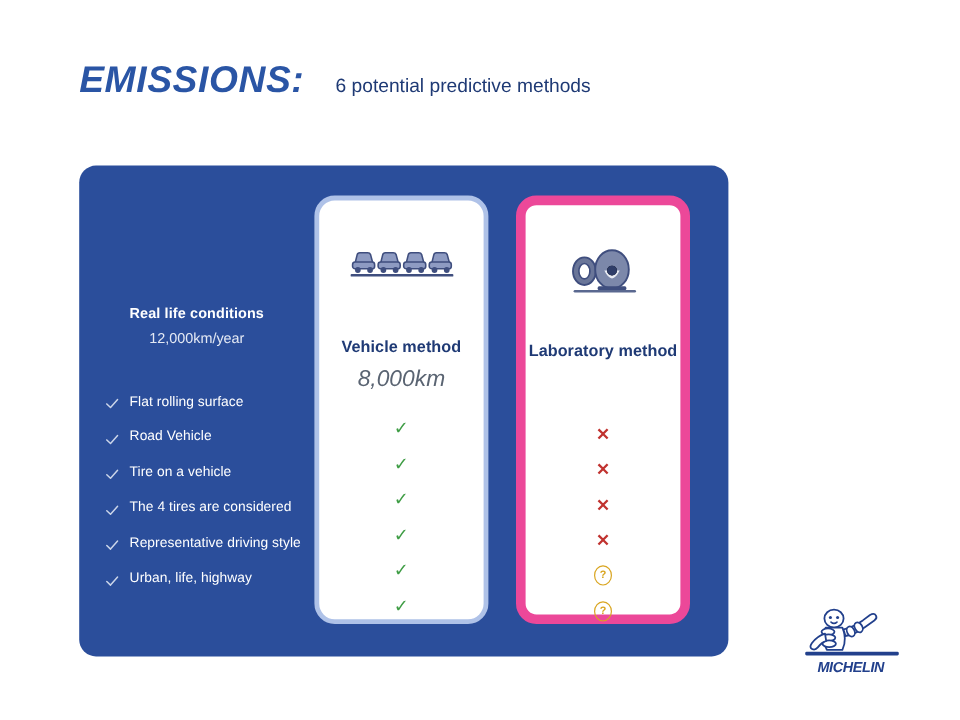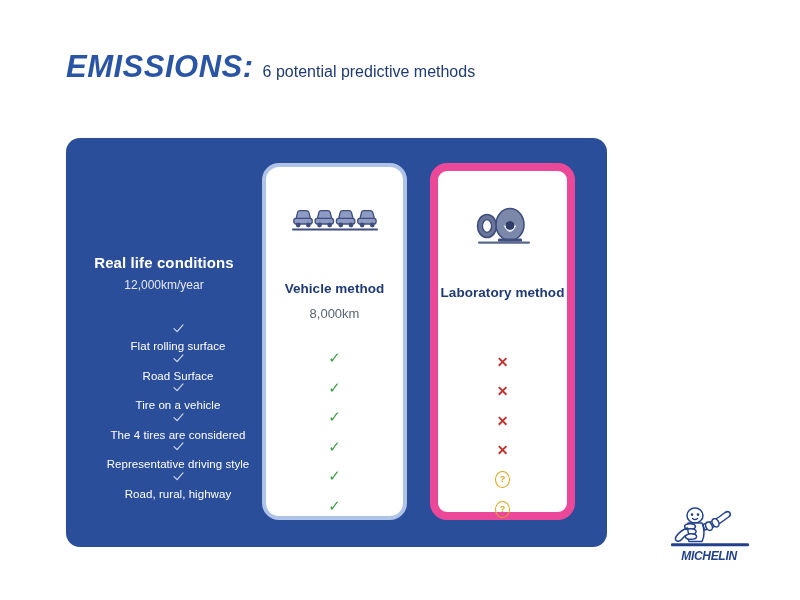--- a/index.html
+++ b/index.html
@@ -28,21 +28,21 @@
     font-style: italic;
     font-size: 31px;
     letter-spacing: 0.5px;
     color: #2A55A5;
     line-height: 37px;
     white-space: nowrap;
   }
   .title-line2-wrap {
     display: flex;
     align-items: baseline;
-    gap: 9px;
+    gap: 26px;
     white-space: nowrap;
   }
   #title-subtitle {
     font-family: "Liberation Sans", sans-serif;
     font-weight: normal;
     font-style: normal;
     font-size: 16px;
     color: #1F3A75;
     letter-spacing: 0px;
   }
@@ -67,21 +67,21 @@
     height: 409px;
   }
   #conditions-header {
     position: absolute;
     left: 0;
     top: 116px;
     width: 196px;
     text-align: center;
   }
   #conditions-title {
-    font-size: 15px;
+    font-size: 12px;
     font-weight: bold;
     color: #ffffff;
     letter-spacing: 0.1px;
   }
   #conditions-subtitle {
     font-size: 12px;
     font-weight: normal;
     color: #E4E9F4;
     margin-top: 7px;
   }
@@ -89,21 +89,20 @@
     position: absolute;
     left: 22px;
     top: 182px;
     width: 180px;
   }
   .condition-row {
     height: 29.5px;
     display: flex;
     align-items: center;
     gap: 9px;
-    flex-direction: column;
   }
   .condition-check {
     width: 11px;
     height: 11px;
     flex: 0 0 auto;
     color: #CBD5E9;
   }
   .condition-label {
     font-size: 11.5px;
     color: #FFFFFF;
@@ -148,22 +147,23 @@
     font-weight: bold;
     color: #1F3A75;
     letter-spacing: 0.05px;
   }
   .card-distance {
     position: absolute;
     left: 0;
     top: 139px;
     width: 100%;
     text-align: center;
-    font-size: 13px;
+    font-size: 19px;
     color: #5A6472;
+    font-style: italic;
   }
   .card-marks {
     position: absolute;
     left: 0;
     top: 176px;
     width: 100%;
   }
   .mark-row {
     height: 29.5px;
     display: flex;
@@ -238,21 +238,21 @@
         <div class="condition-row">
           <span class="condition-check"><svg width="11" height="11" viewBox="0 0 11 11">
               <path d="M1 5.6 L4.1 8.6 L10 1.9" fill="none" stroke="currentColor" stroke-width="1.25" stroke-linecap="round" stroke-linejoin="round"></path>
             </svg></span>
           <span class="condition-label">Flat rolling surface</span>
         </div>
         <div class="condition-row">
           <span class="condition-check"><svg width="11" height="11" viewBox="0 0 11 11">
               <path d="M1 5.6 L4.1 8.6 L10 1.9" fill="none" stroke="currentColor" stroke-width="1.25" stroke-linecap="round" stroke-linejoin="round"></path>
             </svg></span>
-          <span class="condition-label">Road Surface</span>
+          <span class="condition-label">Road Vehicle</span>
         </div>
         <div class="condition-row">
           <span class="condition-check"><svg width="11" height="11" viewBox="0 0 11 11">
               <path d="M1 5.6 L4.1 8.6 L10 1.9" fill="none" stroke="currentColor" stroke-width="1.25" stroke-linecap="round" stroke-linejoin="round"></path>
             </svg></span>
           <span class="condition-label">Tire on a vehicle</span>
         </div>
         <div class="condition-row">
           <span class="condition-check"><svg width="11" height="11" viewBox="0 0 11 11">
               <path d="M1 5.6 L4.1 8.6 L10 1.9" fill="none" stroke="currentColor" stroke-width="1.25" stroke-linecap="round" stroke-linejoin="round"></path>
@@ -262,21 +262,21 @@
         <div class="condition-row">
           <span class="condition-check"><svg width="11" height="11" viewBox="0 0 11 11">
               <path d="M1 5.6 L4.1 8.6 L10 1.9" fill="none" stroke="currentColor" stroke-width="1.25" stroke-linecap="round" stroke-linejoin="round"></path>
             </svg></span>
           <span class="condition-label">Representative driving style</span>
         </div>
         <div class="condition-row">
           <span class="condition-check"><svg width="11" height="11" viewBox="0 0 11 11">
               <path d="M1 5.6 L4.1 8.6 L10 1.9" fill="none" stroke="currentColor" stroke-width="1.25" stroke-linecap="round" stroke-linejoin="round"></path>
             </svg></span>
-          <span class="condition-label">Road, rural, highway</span>
+          <span class="condition-label">Urban, life, highway</span>
         </div>
       </div>
   </div>
 
   <div class="method-card" id="card-vehicle">
     <div class="card-icon">
       <svg width="86" height="34" viewBox="0 0 86 34" aria-hidden="true">
         <g fill="#8E9BC2" stroke="#3F4E7E" stroke-width="1.3" stroke-linejoin="round">
           <g transform="translate(1,4)">
             <path d="M3 12 L4.6 5.4 Q5 3.6 6.8 3.6 L13.4 3.6 Q15.2 3.6 15.8 5.2 L17.6 12 Z"></path>

